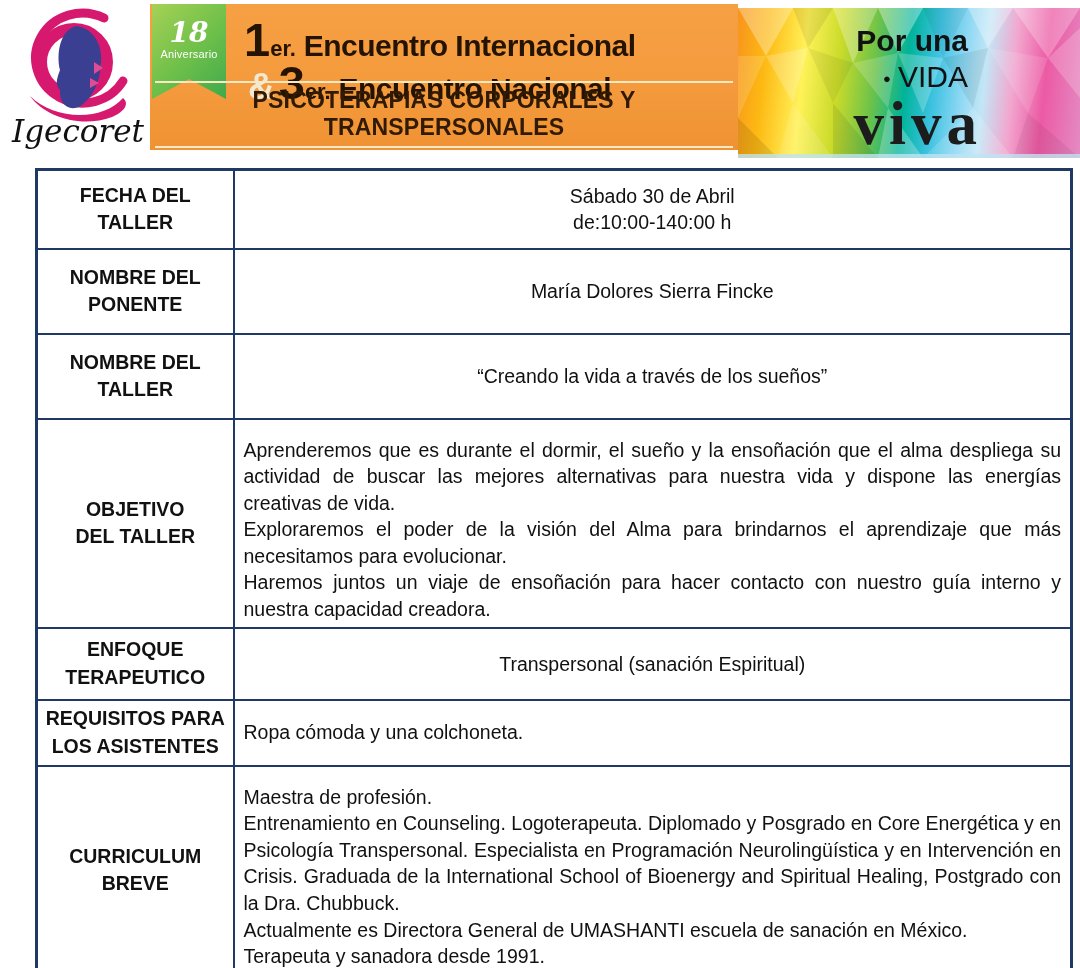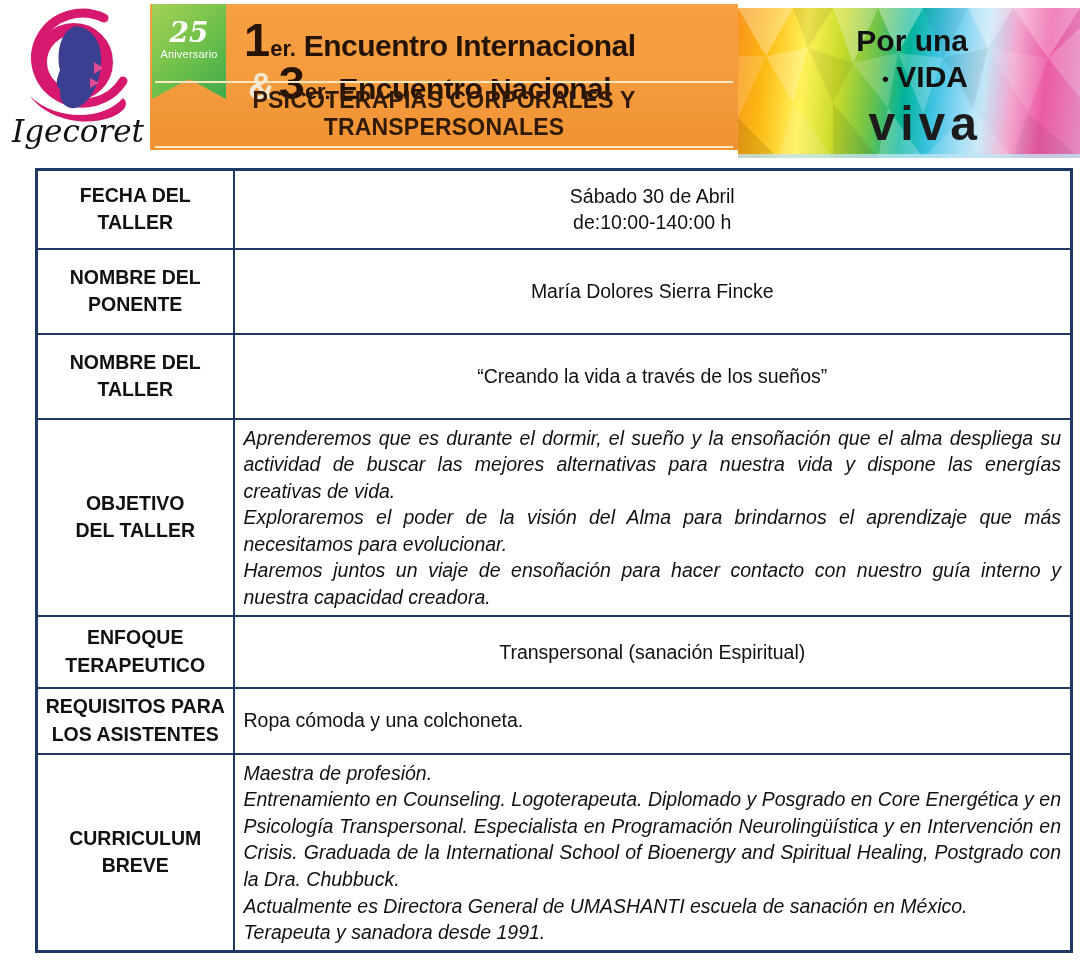--- a/index.html
+++ b/index.html
@@ -36,35 +36,35 @@
             padding:4px 0 5px 0;text-align:center;
             font-size:23px;font-weight:bold;color:#301a03;letter-spacing:.2px;}
 
   .poly{position:absolute;top:8px;left:738px;width:342px;height:150px;
         background:linear-gradient(96deg,#f7941d 0%,#fdb913 9%,#fff259 20%,#cadb2a 30%,
                    #6cc24a 40%,#00b39a 49%,#3cc2e0 57%,#8ed8f4 65%,#c3e6f6 71%,
                    #f2a7cf 79%,#ec5aa4 88%,#e38cc3 100%);}
   .poly svg{position:absolute;top:0;left:0;}
   .poly-text{position:absolute;top:16px;right:112px;text-align:right;color:#111111;}
   .pt-1{font-size:30px;font-weight:bold;letter-spacing:0;line-height:34px;}
-  .pt-2{font-size:30px;font-weight:bold;line-height:34px;margin-top:2px;}
+  .pt-2{font-size:30px;font-weight:normal;line-height:34px;margin-top:2px;}
   .pt-dot{display:inline-block;font-size:13px;vertical-align:middle;margin-right:7px;}
-  .pt-3{font-family:Liberation Sans, sans-serif;font-weight:bold;font-size:48px;line-height:56px;
+  .pt-3{font-family:Liberation Serif, serif;font-weight:bold;font-size:61px;line-height:56px;
         letter-spacing:5px;margin-top:0px;margin-right:-14px;color:#1c1c1c;}
 
   
   .sheet{position:absolute;top:168px;left:35px;width:1038px;}
   table.info{border-collapse:collapse;width:100%;table-layout:fixed;
              border:3px solid #1f3864;}
   table.info td{border:2px solid #1f3864;vertical-align:middle;}
   col.c1{width:197px;}
   .label{text-align:center;font-size:19.5px;line-height:1.4;color:#111111;font-weight:bold;}
   .value{font-size:19.5px;color:#111111;}
   .value.center{text-align:center;line-height:1.35;}
-  .value.text{padding:5px 9px 4px 9px;vertical-align:top;font-style:italic;}
+  .value.text{padding:17px 9px 4px 9px;vertical-align:top;}
   .value.text p{margin:0;text-align:justify;line-height:26.6px;font-size:19.5px;}
   .value.left{padding:16px 9px;text-align:left;}
   tr.r1{height:79px;} tr.r2{height:85px;} tr.r3{height:85px;}
   tr.r4{height:188px;} tr.r5{height:72px;margin-top:32px;} tr.r6{height:66px;} tr.r7{height:189px;}
 </style>
 </head>
 <body>
 
 <div class="page">
 
@@ -84,21 +84,21 @@
         <path d="M 88,58 L 97,64 L 88,70 Z" fill="#e24a93"></path>
         <path d="M 84,74 L 93,79 L 84,84 Z" fill="#e24a93"></path>
 
         <text x="72" y="138" text-anchor="middle" font-family="DejaVu Serif, serif" font-style="italic" font-size="31" fill="#111111">Igecoret</text>
       </svg>
     </div>
 
     <div class="banner">
 
       <div class="ribbon">
-        <div class="num">25</div>
+        <div class="num">18</div>
         <div class="word">Aniversario</div>
       </div>
 
       <div class="titles">
         <div class="t-line t-line1">
           <span class="t-big">1</span><span class="t-er">er.</span><span class="t-rest"> Encuentro Internacional</span>
         </div>
         <div class="t-line t-line2">
           <span class="t-amp">&amp;</span><span class="t-big">3</span><span class="t-er">er.</span><span class="t-rest"> Encuentro Nacional</span>
         </div>

